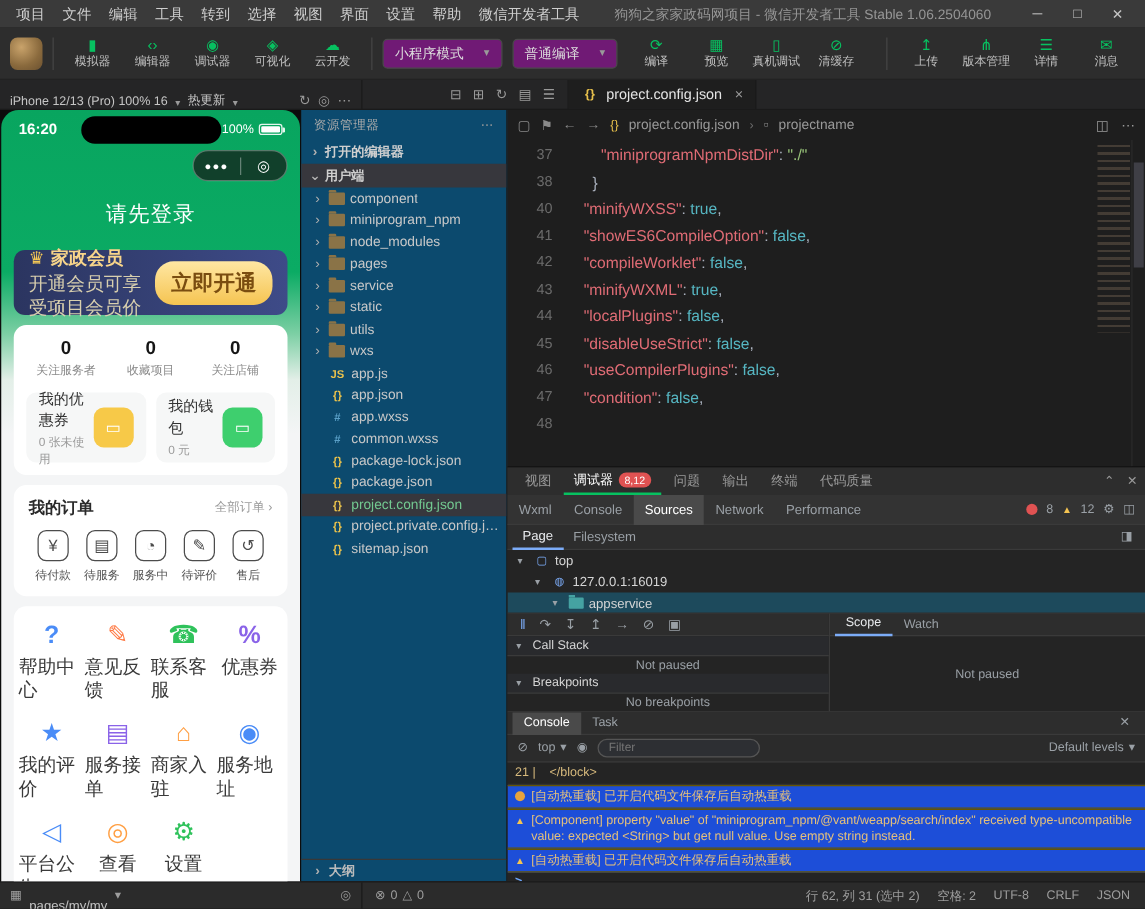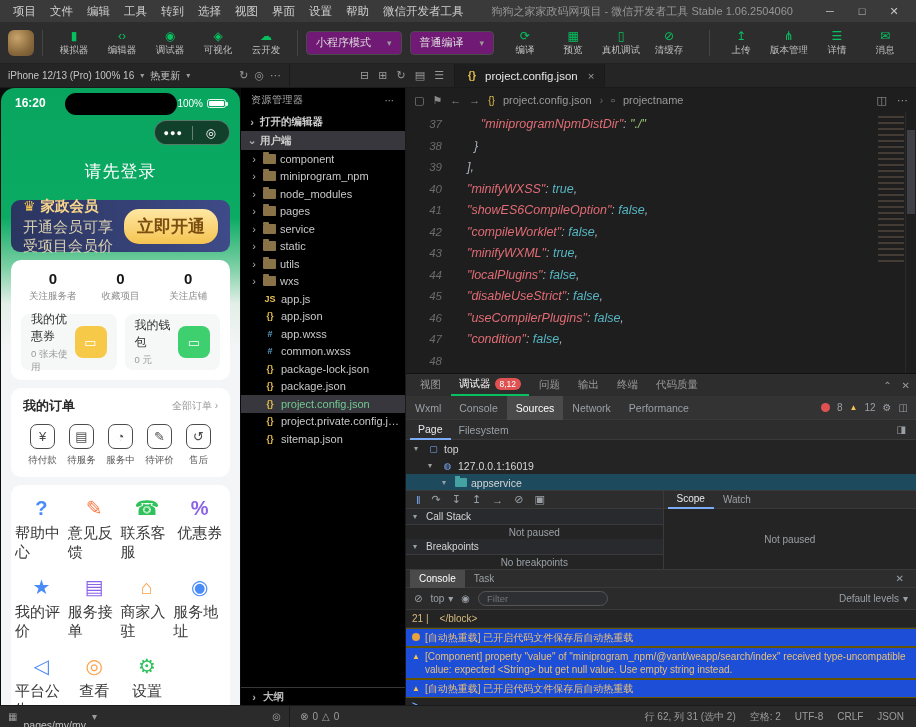--- a/index.html
+++ b/index.html
@@ -20,21 +20,21 @@
   .tbtn{width:46px;display:flex;flex-direction:column;align-items:center;gap:1px;cursor:default;}
   .tic{font-size:12px;color:#07c160;line-height:13px;}
   .tlb{font-size:9.5px;color:#c0c0c0;line-height:11px;white-space:nowrap;}
   .tsel{background:#701a75;border:1px solid #4a4a4a;border-radius:4px;height:24px;display:flex;align-items:center;padding:0 9px;gap:16px;font-size:11px;color:#ddd;white-space:nowrap;}
   .tsel .car{color:#9a9a9a;font-size:9px;}
   .vdiv{width:1px;height:26px;background:#454545;flex:none;}
   .spacer{flex:1;}
 
   
   .row3{height:24px;display:flex;flex:none;background:#252526;border-bottom:1px solid #1a1a1a;}
-  .devbar{width:290px;flex:none;display:flex;align-items:center;gap:6px;padding:0 8px;font-size:10px;color:#c5c5c5;border-right:1px solid #1a1a1a;}
+  .devbar{width:290px;flex:none;display:flex;align-items:flex-end;gap:6px;padding:0 8px;font-size:10px;color:#c5c5c5;border-right:1px solid #1a1a1a;}
   .devbar .car{font-size:8px;color:#9a9a9a;}
   .devbar .ic{color:#9a9a9a;font-size:11px;}
   .expicons{width:165px;flex:none;display:flex;align-items:center;justify-content:flex-end;gap:9px;padding:0 10px;color:#9a9a9a;font-size:11px;border-right:1px solid #1a1a1a;}
   .tabstrip{flex:1;display:flex;align-items:stretch;background:#252526;}
   .etab{display:flex;align-items:center;gap:6px;background:#1e1e1e;padding:0 10px;font-size:11.5px;color:#e4e4e4;border-right:1px solid #1a1a1a;}
   .etab .fico{font-size:10px;}
   .etab .x{color:#9a9a9a;margin-left:4px;}
 
   
   .main{flex:1;display:flex;min-height:0;}
@@ -92,21 +92,21 @@
   .tblb{font-size:9px;color:#7a7a7a;}
   .tab.act .tblb{color:#07c160;font-weight:bold;}
   .person{width:16px;height:16px;position:relative;display:block;color:#8a8f96;}
   .person::before{content:"";position:absolute;top:0;left:4.5px;width:7px;height:7px;border-radius:50%;background:currentColor;}
   .person::after{content:"";position:absolute;bottom:0;left:1px;width:14px;height:7px;border-radius:7px 7px 2px 2px;background:currentColor;}
   .person.pact{width:27px;height:27px;border-radius:50%;background:#07c160;color:#fff;}
   .person.pact::before{top:5px;left:10px;width:7px;height:7px;}
   .person.pact::after{bottom:4px;left:6.5px;width:14px;height:7px;border-radius:7px 7px 3px 3px;}
 
   
-  .explorer{width:165px;flex:none;background:#000000;border-right:1px solid #1a1a1a;display:flex;flex-direction:column;min-height:0;}
+  .explorer{width:165px;flex:none;background:#0c4a6e;border-right:1px solid #1a1a1a;display:flex;flex-direction:column;min-height:0;}
   .exphead{height:24px;display:flex;align-items:center;padding:0 10px;font-size:10px;color:#aaa;letter-spacing:.5px;flex:none;}
   .exphead .more{margin-left:auto;color:#9a9a9a;}
   .exsec{height:19px;display:flex;align-items:center;gap:3px;padding:0 6px;font-size:10.5px;font-weight:bold;color:#cfcfcf;flex:none;}
   .exsec.root{background:#37373d;}
   .chev{width:10px;flex:none;color:#b0b0b0;font-size:11px;text-align:center;}
   .files{flex:none;}
   .frow{height:17.5px;display:flex;align-items:center;gap:4px;padding:0 4px 0 8px;font-size:11px;color:#c8c8c8;white-space:nowrap;overflow:hidden;}
   .frow.sel{background:#37373d;color:#73c991;}
   .fold{width:13px;height:10px;background:#8a7347;border-radius:1px;position:relative;flex:none;}
   .fold::before{content:"";position:absolute;top:-2px;left:0;width:6px;height:2px;background:#8a7347;border-radius:1px 1px 0 0;}
@@ -117,21 +117,21 @@
   .outline{margin-top:auto;height:18px;border-top:1px solid #383838;display:flex;align-items:center;gap:4px;padding:0 8px;font-size:10.5px;color:#bbb;font-weight:bold;flex:none;}
 
   
   .edcol{flex:1;display:flex;flex-direction:column;min-width:0;background:#1e1e1e;}
   .crumbs{height:24px;display:flex;align-items:center;gap:8px;padding:0 8px;font-size:11px;color:#9a9a9a;flex:none;}
   .crumbs .ic{color:#8a8a8a;font-size:11px;}
   .crumbs .json{color:#e8c14c;font-size:10px;}
   .crumbs .bsep{color:#6a6a6a;font-size:10px;}
   .crumbs .right{margin-left:auto;display:flex;gap:10px;color:#9a9a9a;}
   .codewrap{flex:1;position:relative;overflow:hidden;min-height:0;}
-  .code{position:absolute;inset:0 44px 0 0;padding-top:2px;font-family:"DejaVu Sans Mono","Liberation Mono",monospace;font-size:12.5px;font-style:italic;}
+  .code{position:absolute;inset:0 44px 0 0;padding-top:2px;font-family:"DejaVu Sans Mono","Liberation Mono",monospace;font-size:12.5px;}
   .cline{display:flex;height:21.5px;line-height:21.5px;}
   .lnum{width:36px;text-align:right;color:#6b6b6b;margin-right:18px;flex:none;font-size:11.5px;}
   .lcode{white-space:pre;}
   .tk-key{color:#e06c75;}
   .tk-str{color:#98c379;}
   .tk-bool{color:#56b6c2;}
   .tk-pun{color:#abb2bf;}
   .minimap{position:absolute;right:12px;top:4px;width:26px;height:150px;background:repeating-linear-gradient(180deg,rgba(180,150,120,.25) 0 2px,transparent 2px 6px);}
   .vsb{position:absolute;right:0;top:0;bottom:0;width:11px;background:#1e1e1e;border-left:1px solid #2a2a2a;}
   .vsb .thumb{position:absolute;top:18px;left:1px;right:1px;height:84px;background:#3f3f46;}
@@ -612,24 +612,20 @@
         <div class="code" id="code">
             <div class="cline">
               <span class="lnum">37</span>
               <span class="lcode"><span class="tk-ws">      </span><span class="tk-key">"miniprogramNpmDistDir"</span><span class="tk-pun">: </span><span class="tk-str">"./"</span></span>
             </div>
             <div class="cline">
               <span class="lnum">38</span>
               <span class="lcode"><span class="tk-ws">    </span><span class="tk-pun">}</span></span>
             </div>
             <div class="cline">
-              <span class="lnum">39</span>
-              <span class="lcode"><span class="tk-ws">  </span><span class="tk-pun">],</span></span>
-            </div>
-            <div class="cline">
               <span class="lnum">40</span>
               <span class="lcode"><span class="tk-ws">  </span><span class="tk-key">"minifyWXSS"</span><span class="tk-pun">: </span><span class="tk-bool">true</span><span class="tk-pun">,</span></span>
             </div>
             <div class="cline">
               <span class="lnum">41</span>
               <span class="lcode"><span class="tk-ws">  </span><span class="tk-key">"showES6CompileOption"</span><span class="tk-pun">: </span><span class="tk-bool">false</span><span class="tk-pun">,</span></span>
             </div>
             <div class="cline">
               <span class="lnum">42</span>
               <span class="lcode"><span class="tk-ws">  </span><span class="tk-key">"compileWorklet"</span><span class="tk-pun">: </span><span class="tk-bool">false</span><span class="tk-pun">,</span></span>

